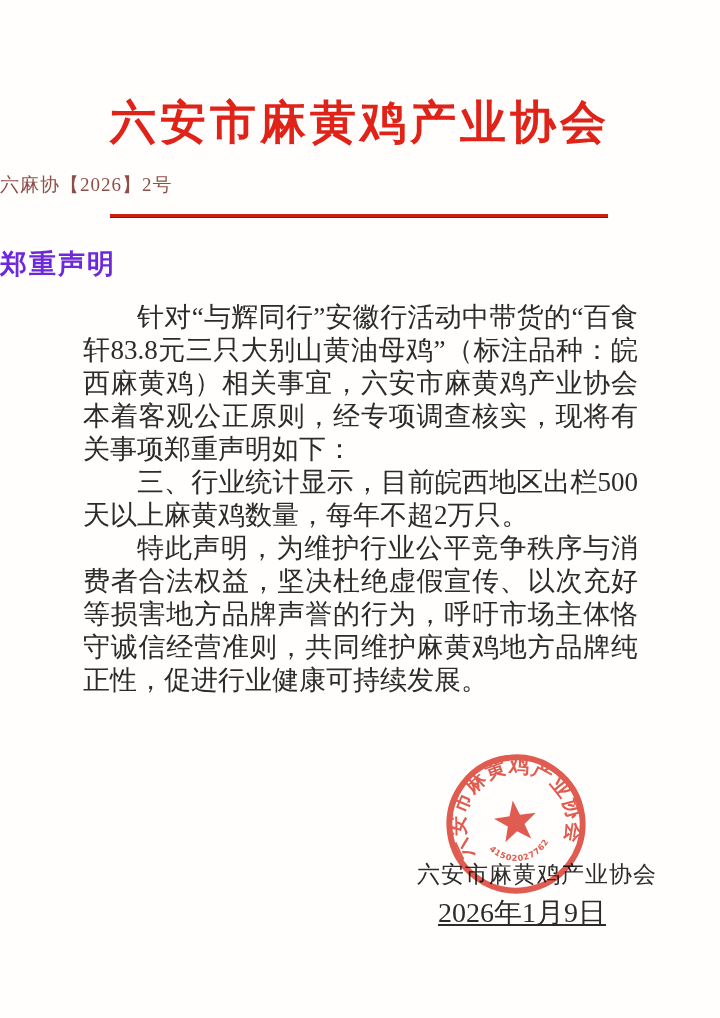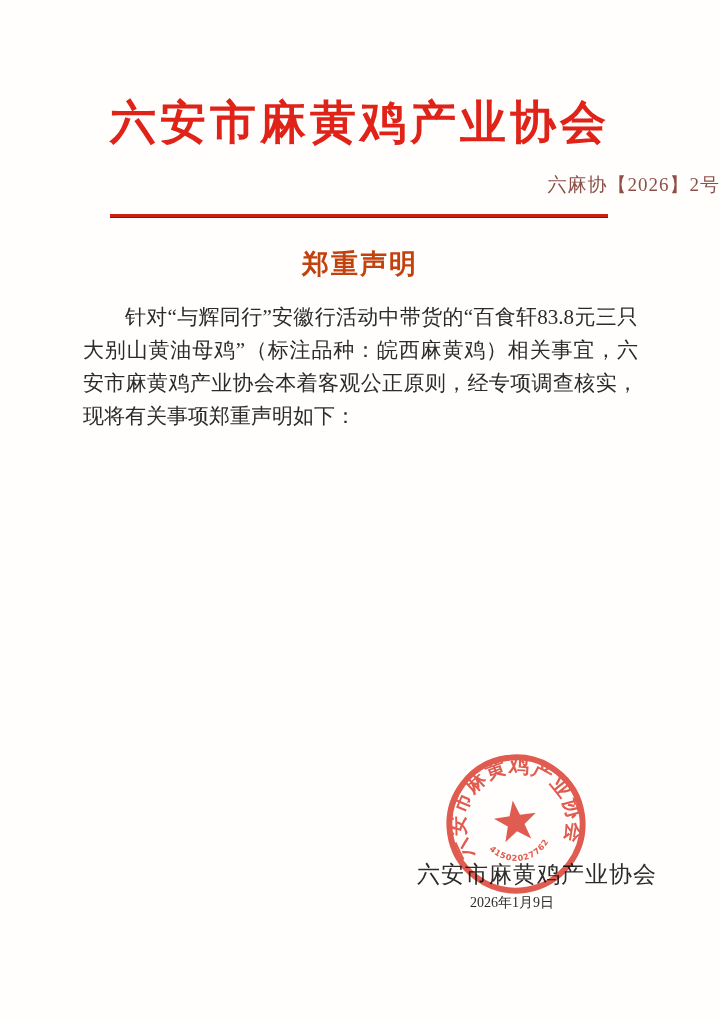--- a/index.html
+++ b/index.html
@@ -25,76 +25,77 @@
     font-weight: bold;
     letter-spacing: 4px;
     color: #e02318;
     white-space: nowrap;
   }
   .doc-number {
     position: absolute;
     top: 172px;
     left: 0;
     width: 720px;
-    text-align: right;
+    text-align: left;
     font-size: 19px;
     letter-spacing: 1px;
     color: #8c5049;
   }
   .red-rule {
     position: absolute;
     top: 214px;
     left: 110px;
     width: 498px;
     height: 3px;
     background: #cc2015;
     border-bottom: 1px solid #8c1410;
   }
   .doc-title {
     position: absolute;
     top: 246px;
     left: 0;
     width: 720px;
     margin: 0;
-    text-align: center;
+    text-align: left;
     font-size: 27px;
     font-weight: bold;
     letter-spacing: 2px;
-    color: #c2410c;
+    color: #6d28d9;
   }
   .content {
     position: absolute;
     top: 301px;
     left: 83px;
     width: 555px;
-    font-size: 21px;
+    font-size: 27px;
     line-height: 33px;
     color: #2b2b2b;
     text-align: justify;
   }
   .content p.para {
     margin: 0;
     text-indent: 2em;
   }
   .signature {
     position: absolute;
     top: 859px;
     left: 417px;
     font-size: 23px;
     letter-spacing: 1px;
     color: #2b2b2b;
     white-space: nowrap;
   }
   .sig-date {
     position: absolute;
     top: 894px;
-    left: 470px;
-    font-size: 14px;
+    left: 438px;
+    font-size: 28px;
     color: #2b2b2b;
     white-space: nowrap;
+    text-decoration: underline;
   }
   .seal {
     position: absolute;
     top: 750px;
     left: 442px;
     width: 148px;
     height: 148px;
     transform: rotate(-8deg);
     opacity: 0.88;
     mix-blend-mode: multiply;
@@ -130,20 +131,22 @@
   <div class="org-title">六安市麻黄鸡产业协会</div>
 
   <div class="doc-number">六麻协【2026】2号</div>
 
   <div class="red-rule"></div>
 
   <h1 class="doc-title">郑重声明</h1>
 
   <div class="content">
       <p class="para">针对“与辉同行”安徽行活动中带货的“百食轩83.8元三只大别山黄油母鸡”（标注品种：皖西麻黄鸡）相关事宜，六安市麻黄鸡产业协会本着客观公正原则，经专项调查核实，现将有关事项郑重声明如下：</p>
+      <p class="para">三、行业统计显示，目前皖西地区出栏500天以上麻黄鸡数量，每年不超2万只。</p>
+      <p class="para">特此声明，为维护行业公平竞争秩序与消费者合法权益，坚决杜绝虚假宣传、以次充好等损害地方品牌声誉的行为，呼吁市场主体恪守诚信经营准则，共同维护麻黄鸡地方品牌纯正性，促进行业健康可持续发展。</p>
     </div>
 
   <div class="signature">六安市麻黄鸡产业协会</div>
 
   <div class="sig-date">2026年1月9日</div>
 
   <svg class="seal" viewBox="0 0 200 200" aria-hidden="true">
     <defs>
       <path id="seal-arc-top" d="M 34.2 123.9 A 70 70 0 1 1 165.8 123.9" fill="none"></path>
       <path id="seal-arc-bottom" d="M 61.7 132.1 A 50 50 0 0 0 138.3 132.1" fill="none"></path>

